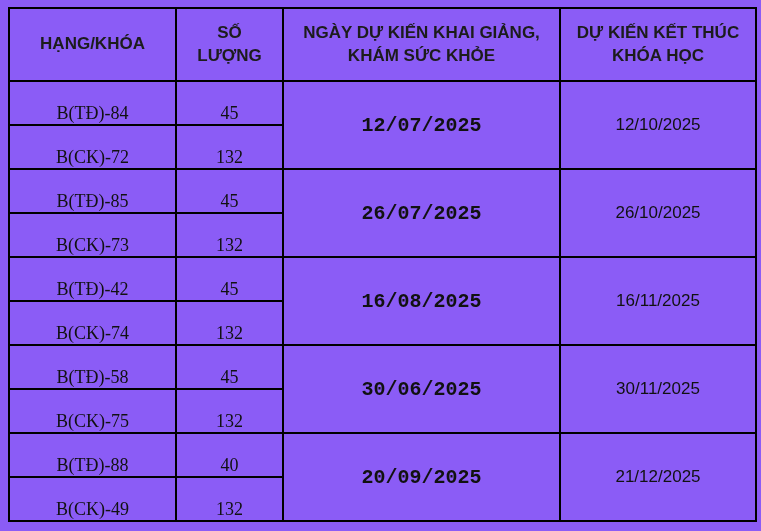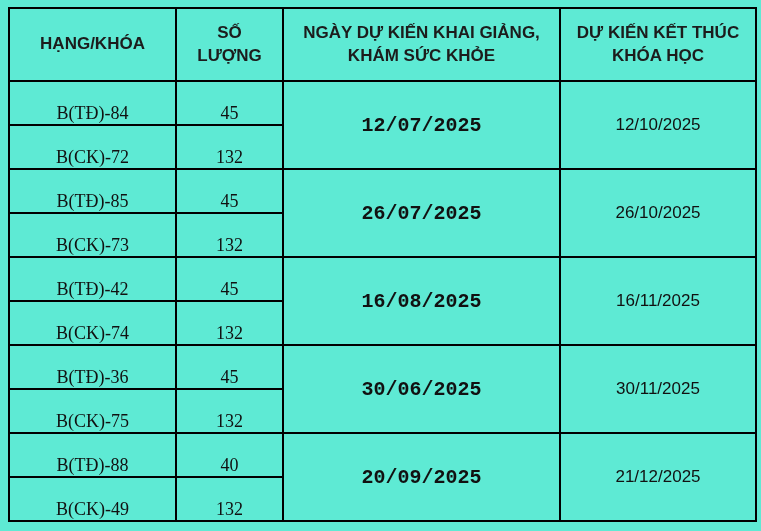--- a/index.html
+++ b/index.html
@@ -3,21 +3,21 @@
 <meta charset="utf-8">
 <style>
   html, body {
     margin: 0;
     padding: 0;
     background: #ffffff;
   }
   .page {
     width: 761px;
     height: 531px;
-    background: #5eead4;
+    background: #8b5cf6;
     box-sizing: border-box;
     position: relative;
     font-family: "Liberation Serif", serif;
     color: #111111;
   }
   table.schedule {
     border-collapse: collapse;
     table-layout: fixed;
     position: absolute;
     left: 8px;
@@ -115,21 +115,21 @@
         <td class="qty-cell">45</td>
         <td class="start-cell" rowspan="2">16/08/2025</td>
         <td class="end-cell" rowspan="2">16/11/2025</td>
       </tr>
       <tr>
         <td class="code-cell">B(CK)-74</td>
         <td class="qty-cell">132</td>
       </tr>
 
       <tr>
-        <td class="code-cell">B(TĐ)-36</td>
+        <td class="code-cell">B(TĐ)-58</td>
         <td class="qty-cell">45</td>
         <td class="start-cell" rowspan="2">30/06/2025</td>
         <td class="end-cell" rowspan="2">30/11/2025</td>
       </tr>
       <tr>
         <td class="code-cell">B(CK)-75</td>
         <td class="qty-cell">132</td>
       </tr>
 
       <tr>

